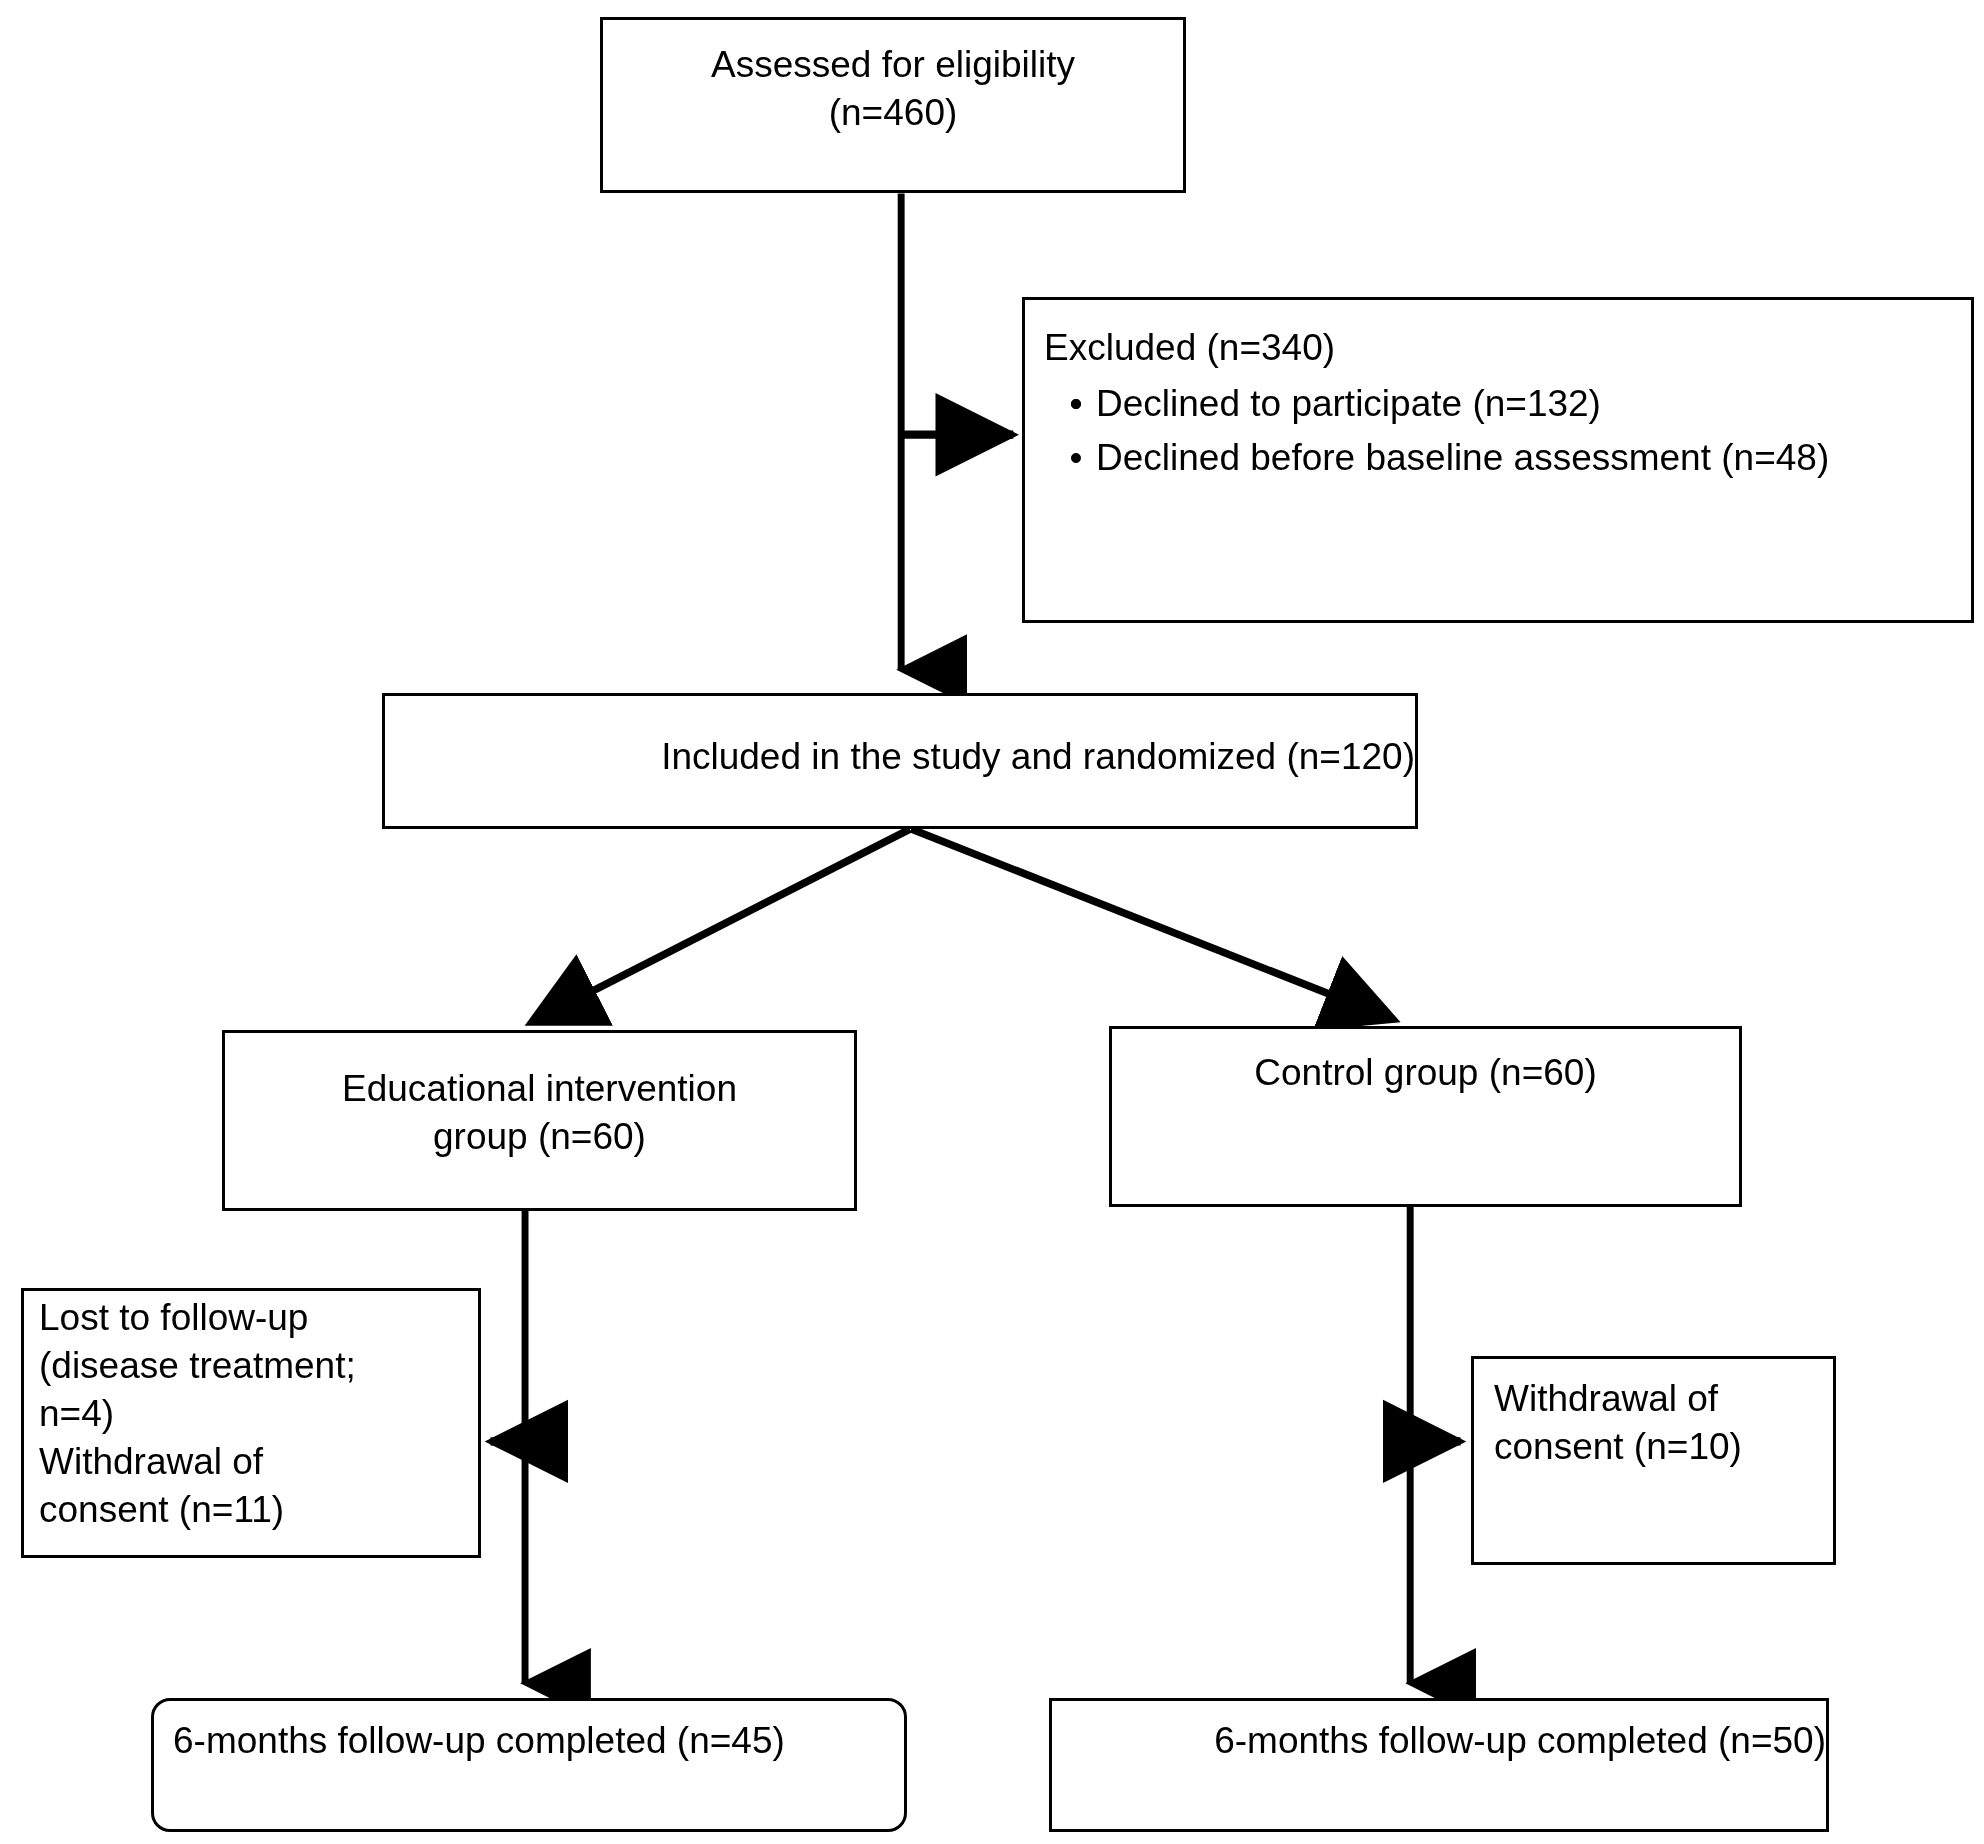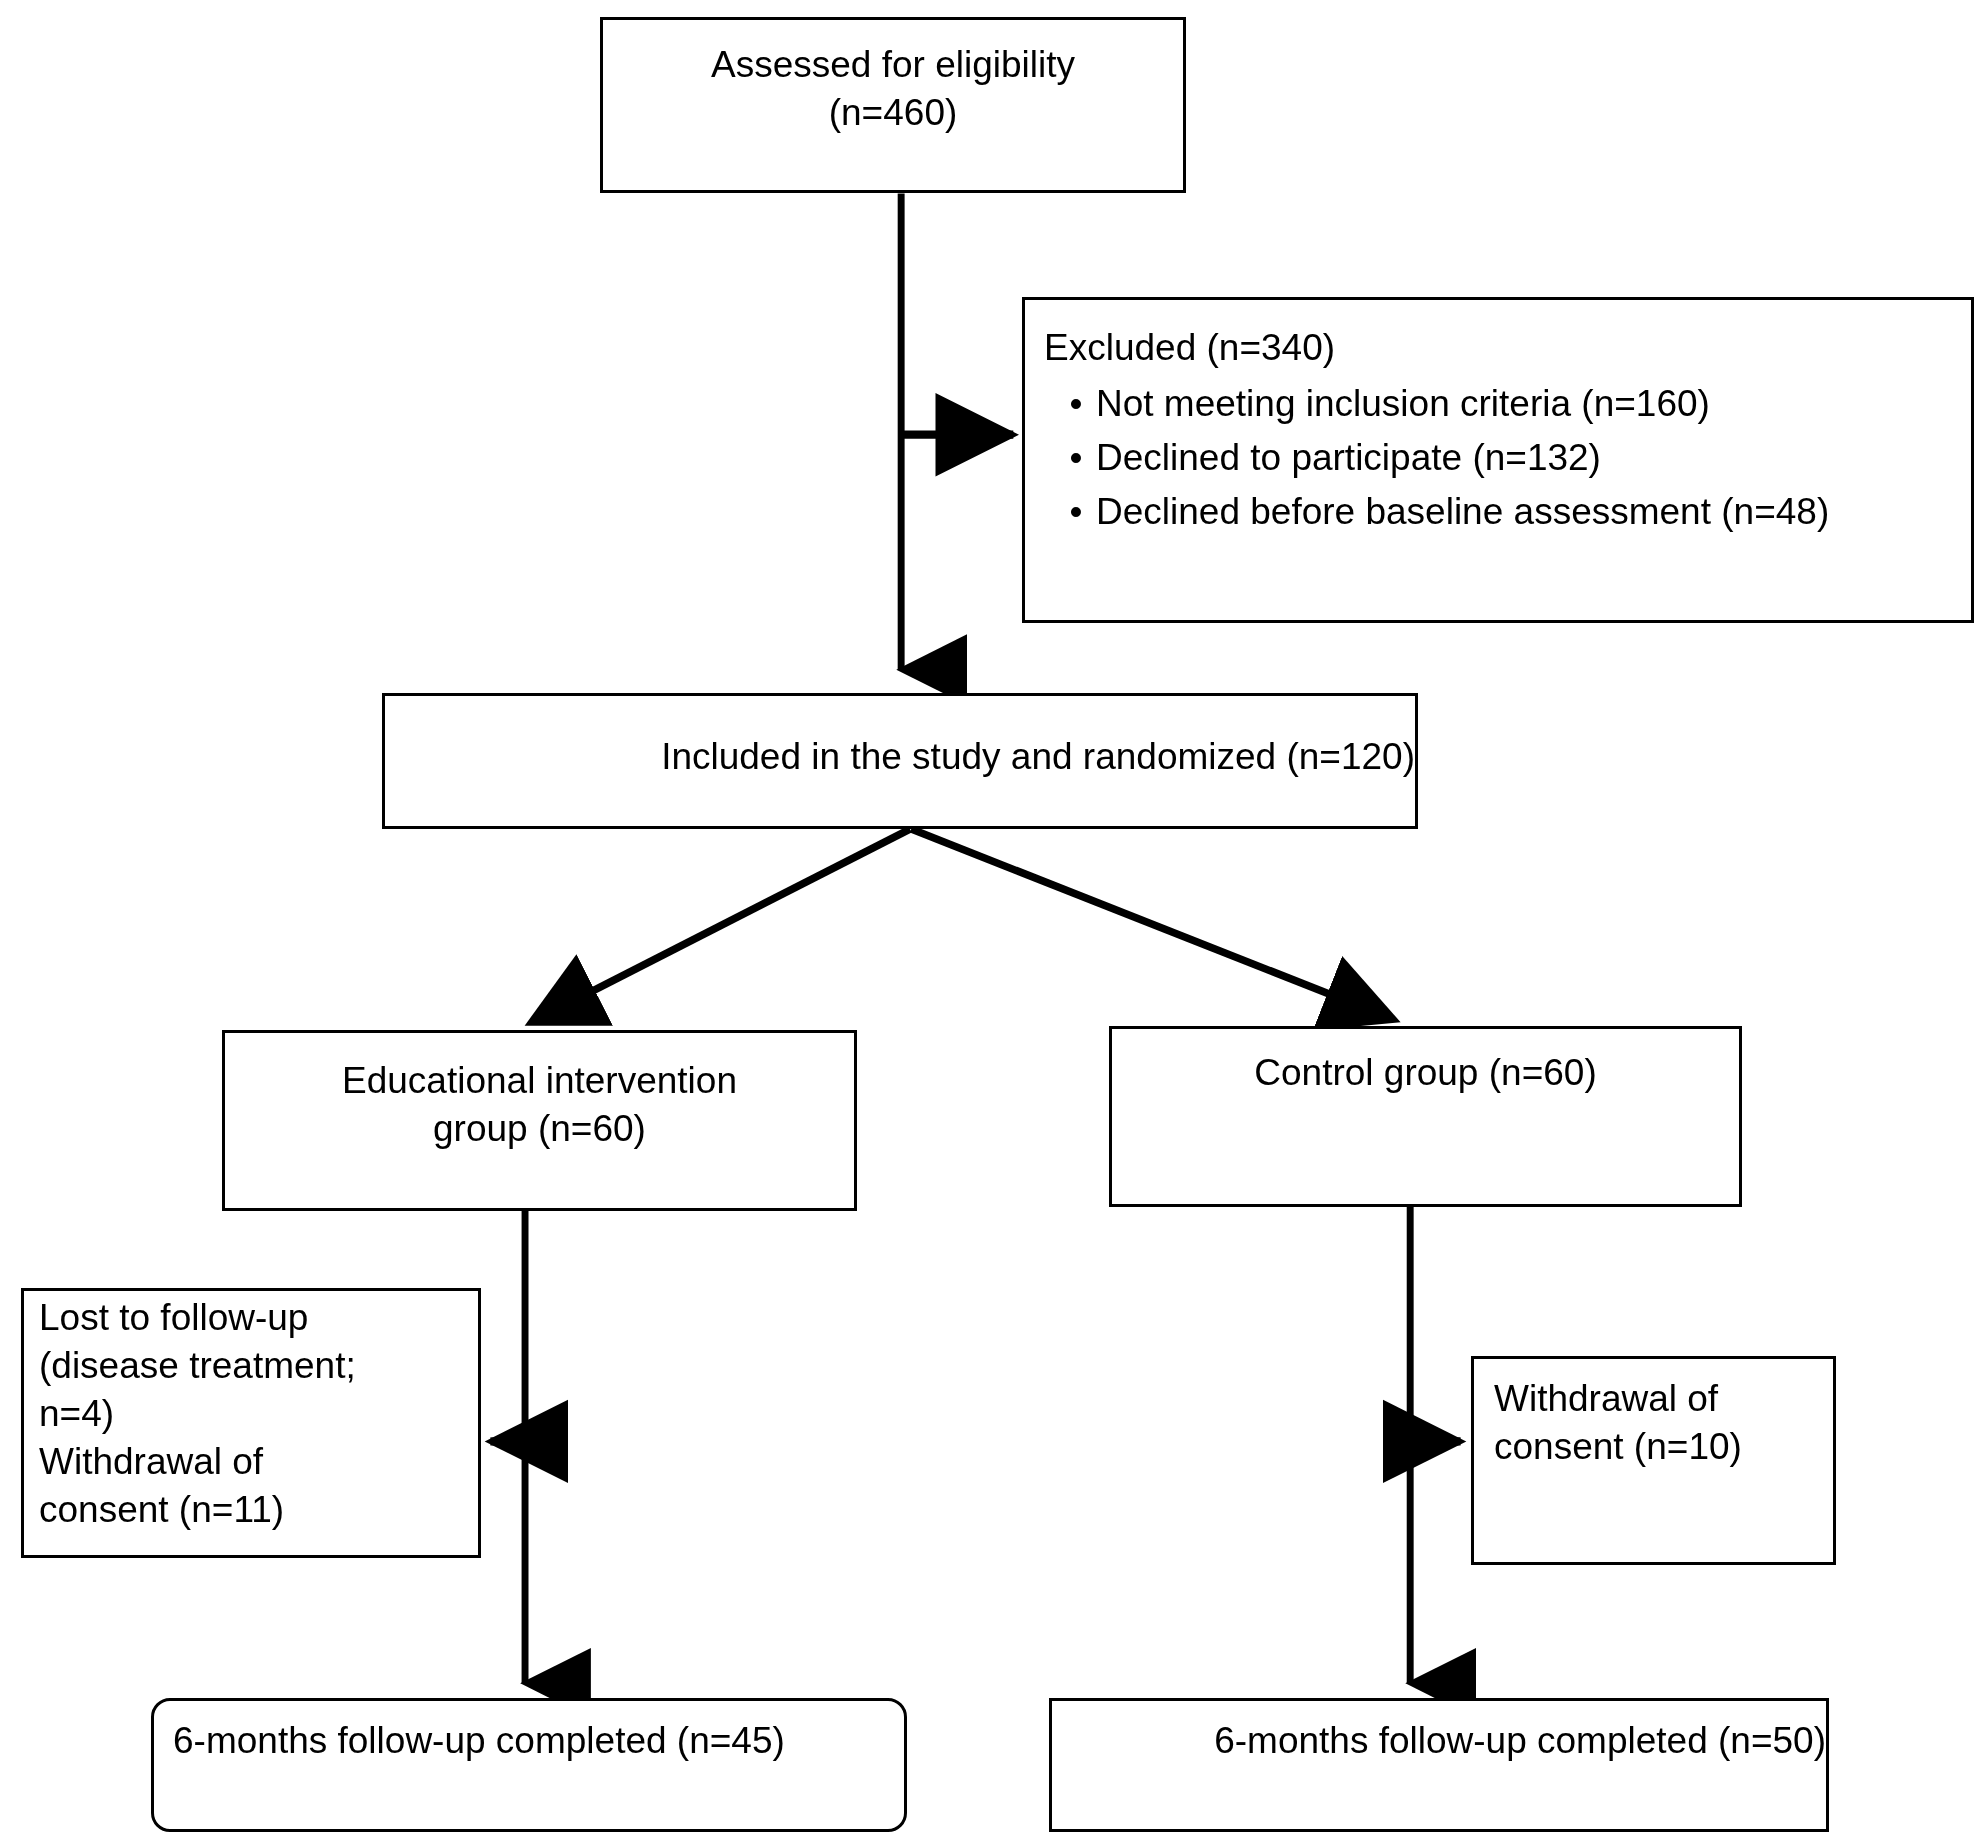--- a/index.html
+++ b/index.html
@@ -35,21 +35,21 @@
   }
   .node .txt {
     display: block;
     white-space: pre-line;
   }
 
   
   #node-assessed      { left: 600px;  top: 17px;   width: 586px;  height: 176px;  padding-top: 21.4px; text-align: center; }
   #node-excluded      { left: 1022px; top: 297px;  width: 952px; height: 326px;  padding: 24px 0 0 19px; text-align: left; }
   #node-randomized    { left: 382px;  top: 693px; width: 1036px; height: 136px;  padding-top: 37px; text-align: right; }
-  #node-intervention  { left: 222px;  top: 1030px; width: 635px; height: 181px;  padding-top: 24px; text-align: center; }
+  #node-intervention  { left: 222px;  top: 1030px; width: 635px; height: 181px;  padding-top: 32px; text-align: center; }
   #node-control       { left: 1109px; top: 1026px; width: 633px; height: 181px;  padding-top: 20px; text-align: center; }
   #node-lost-left     { left: 21px;   top: 1288px; width: 460px;  height: 270px;  padding: 3px 0 0 15px; text-align: left; }
   #node-withdraw-right{ left: 1471px; top: 1356px; width: 365px;  height: 209px;  padding: 16.4px 0 0 20px; text-align: left; }
   #node-followup-left { left: 151px;  top: 1698px; width: 756px; height: 134px;  padding: 16.4px 0 0 19px; text-align: left; border-radius: 19px; }
   #node-followup-right{ left: 1041px; top: 1698px; width: 780px; height: 134px;  padding: 16.4px 0 0 21.4px; text-align: right; margin-left: 8px; }
 
   
   .bullets {
     list-style: none;
     margin: 8.8px 0 0 0;
@@ -111,21 +111,20 @@
   <div class="node" id="node-assessed">
     <span class="txt">Assessed for eligibility
 (n=460)</span>
   </div>
 
   <div class="node" id="node-excluded">
     <span class="txt">Excluded (n=340)</span>
     <ul class="bullets">
       <li>
         <span class="bullet-dot">•</span>
-        <span>Not meeting inclusion criteria (n=160)</span>
       </li>
       <li>
         <span class="bullet-dot">•</span>
         <span>Declined to participate (n=132)</span>
       </li>
       <li>
         <span class="bullet-dot">•</span>
         <span>Declined before baseline assessment (n=48)</span>
       </li>
     </ul>

